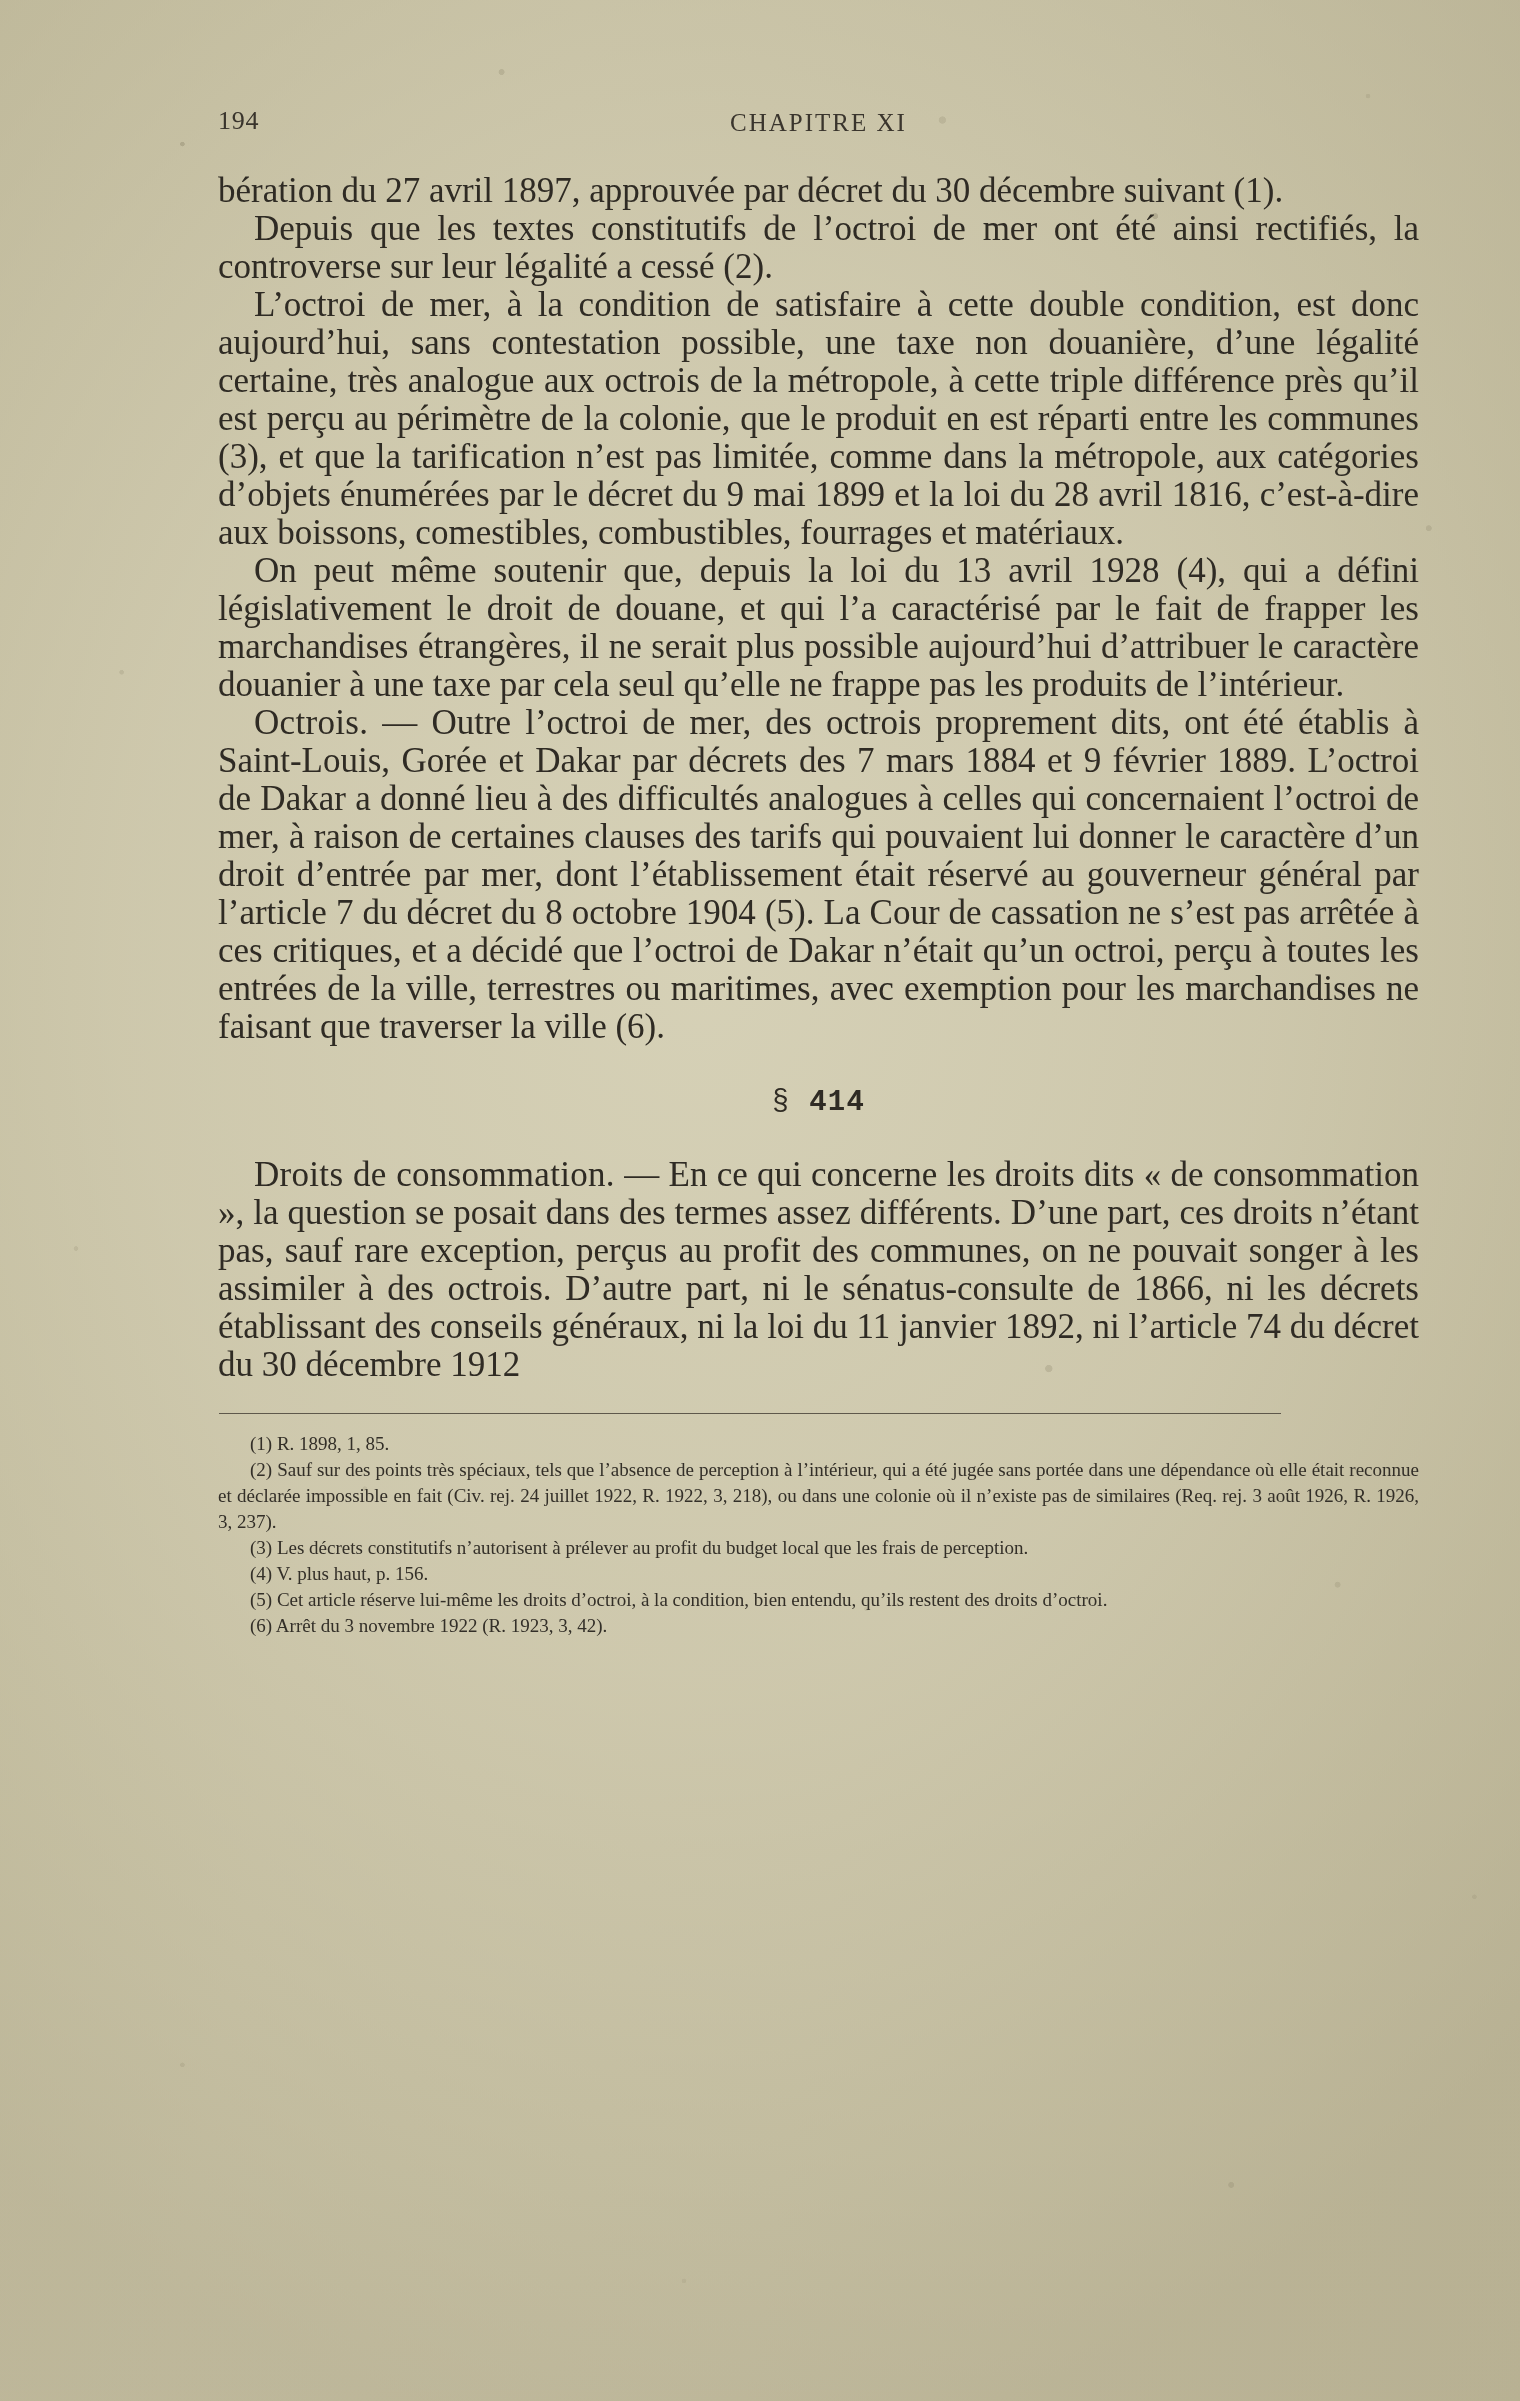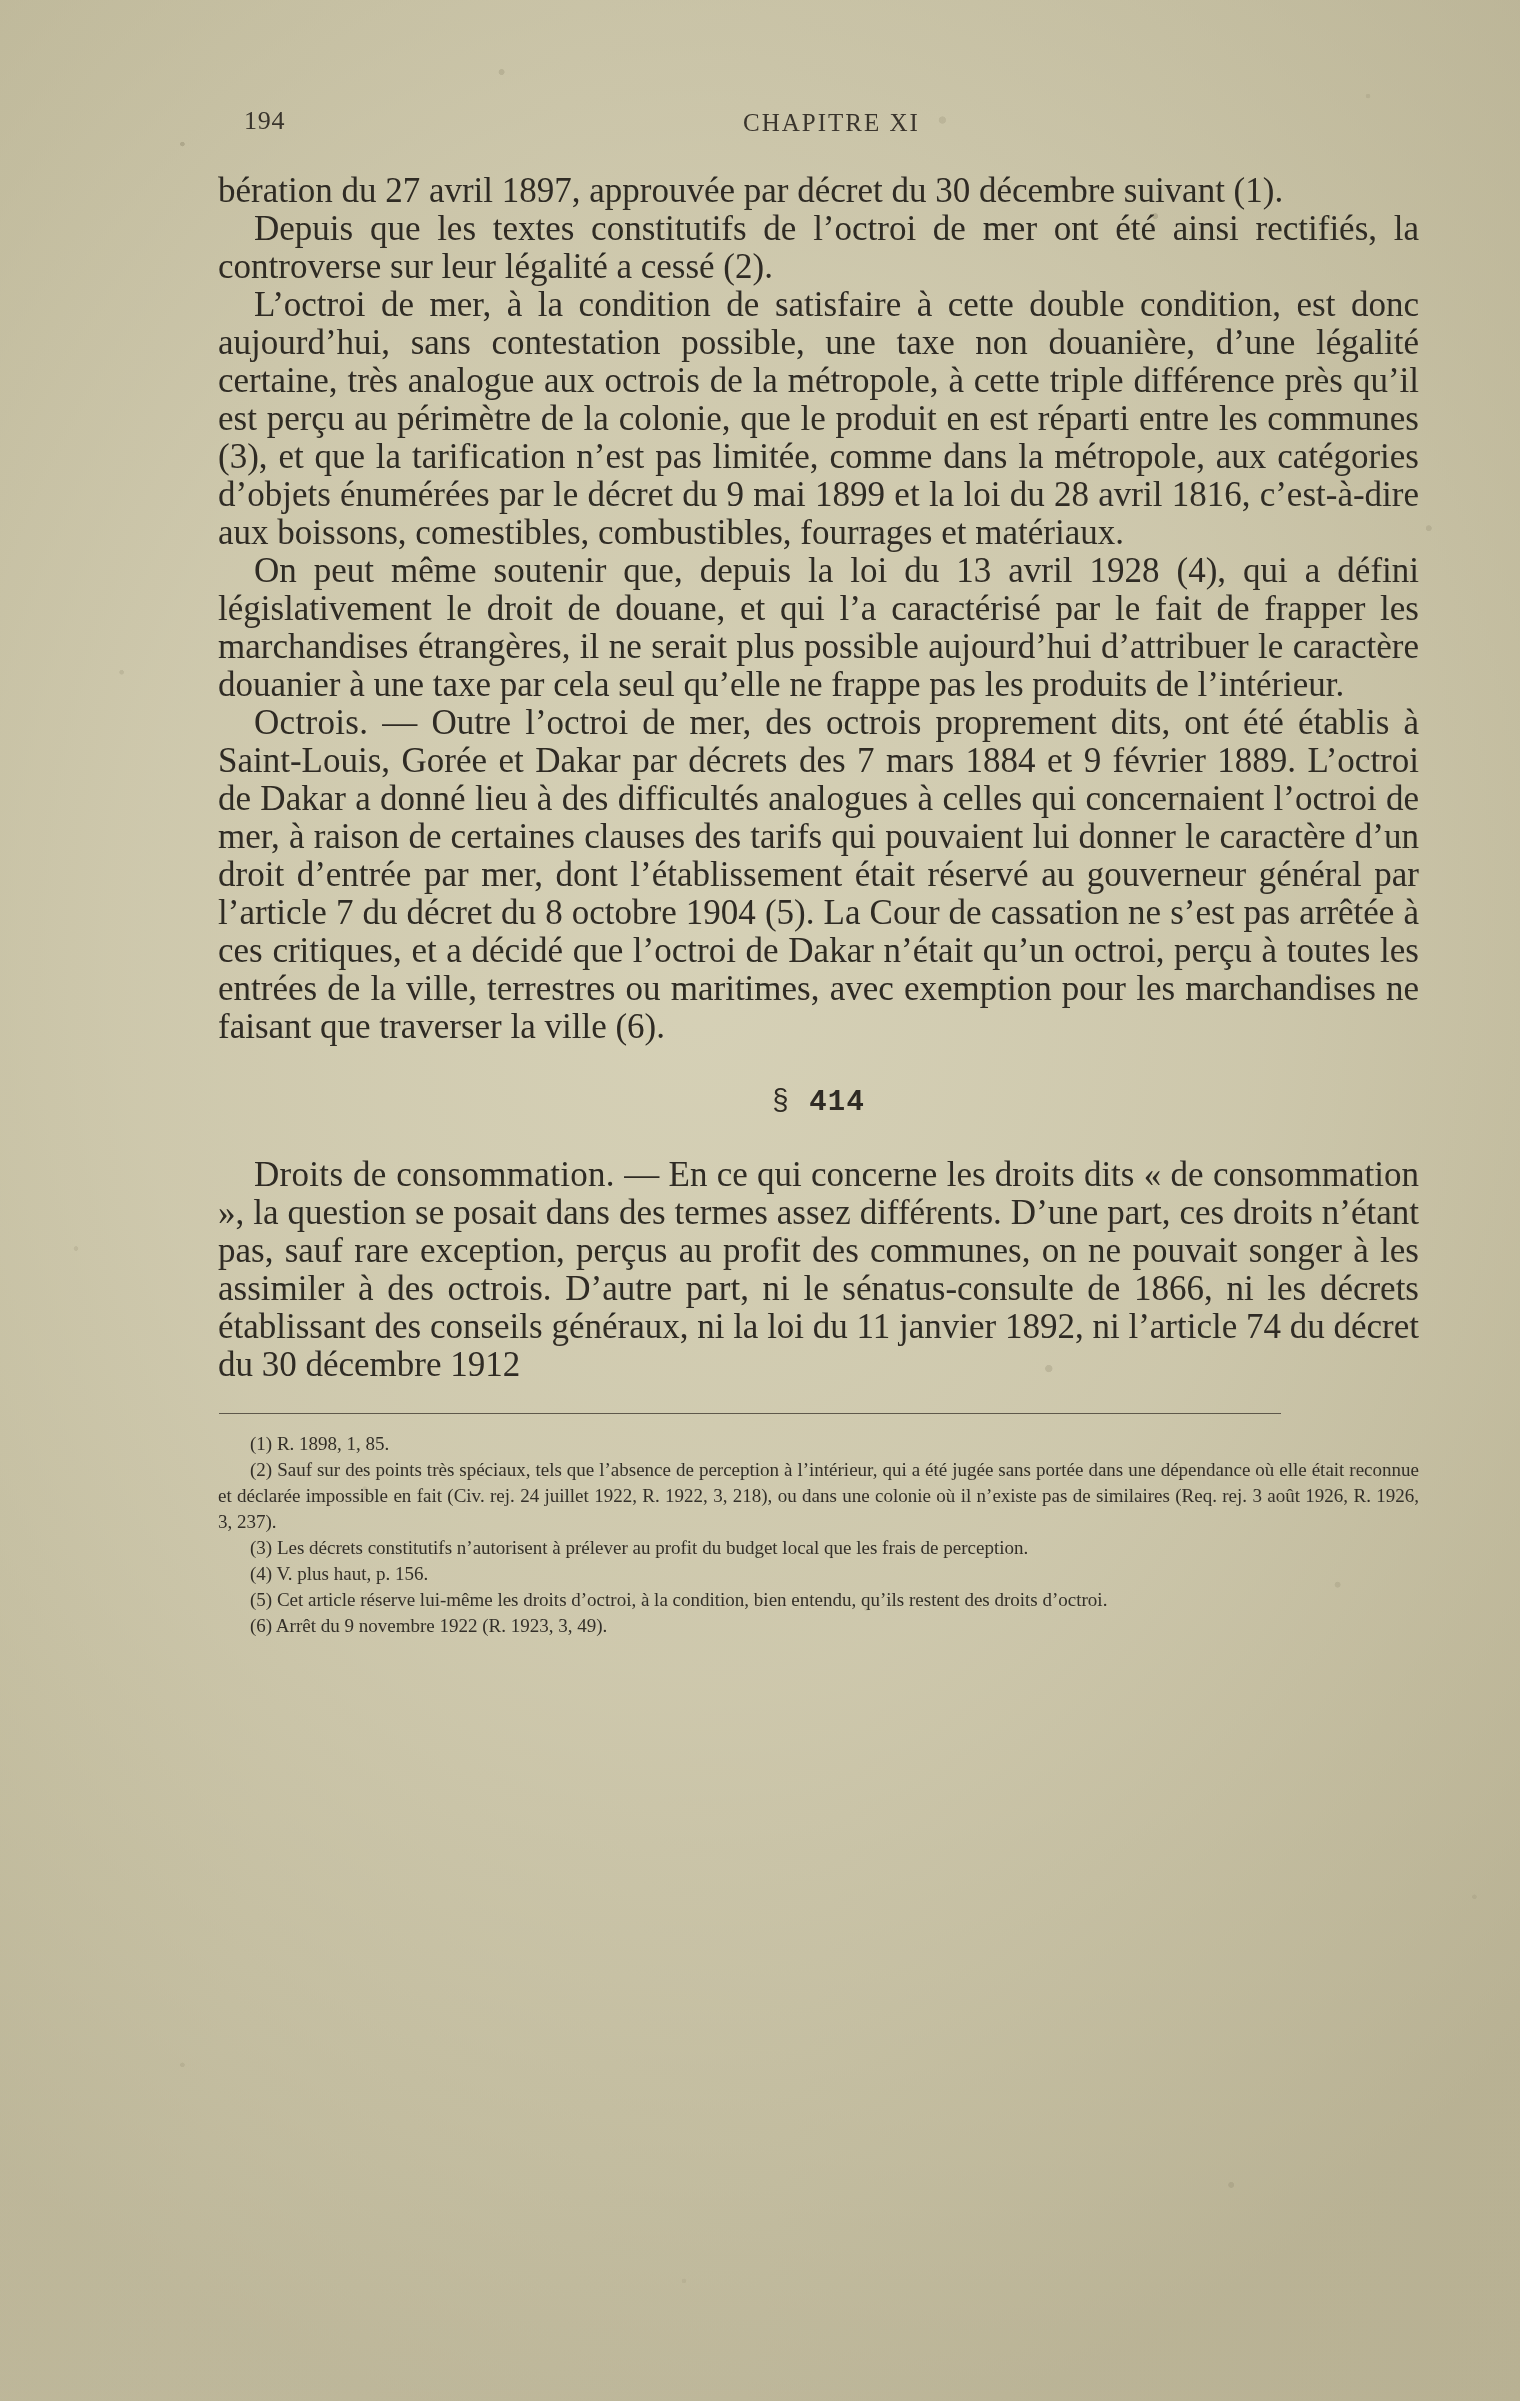--- a/index.html
+++ b/index.html
@@ -49,21 +49,20 @@
     position: absolute;
     left: 218px;
     top: 106px;
     width: 1201px;
   }
   
   .runhead {
     position: relative;
     height: 40px;
     margin-bottom: 26px;
-    margin-left: 26px;
   }
   .folio {
     position: absolute;
     left: 0;
     top: 0;
     font-size: 26px;
     color: #39342c;
     letter-spacing: 0.7px;
   }
   .chapter-title {
@@ -152,18 +151,18 @@
     </div>
 
     <div class="rule"></div>
 
     <div class="footnotes">
       <p>(1) R. 1898, 1, 85.</p>
       <p>(2) Sauf sur des points très spéciaux, tels que l’absence de perception à l’intérieur, qui a été jugée sans portée dans une dépendance où elle était reconnue et déclarée impossible en fait (Civ. rej. 24 juillet 1922, R. 1922, 3, 218), ou dans une colonie où il n’existe pas de similaires (Req. rej. 3 août 1926, R. 1926, 3, 237).</p>
       <p>(3) Les décrets constitutifs n’autorisent à prélever au profit du budget local que les frais de perception.</p>
       <p>(4) V. plus haut, p. 156.</p>
       <p>(5) Cet article réserve lui-même les droits d’octroi, à la condition, bien entendu, qu’ils restent des droits d’octroi.</p>
-      <p>(6) Arrêt du 9 novembre 1922 (R. 1923, 3, 49).</p>
+      <p>(6) Arrêt du 3 novembre 1922 (R. 1923, 3, 42).</p>
     </div>
 
   </div>
 </div>
 
 
 </body></html>

